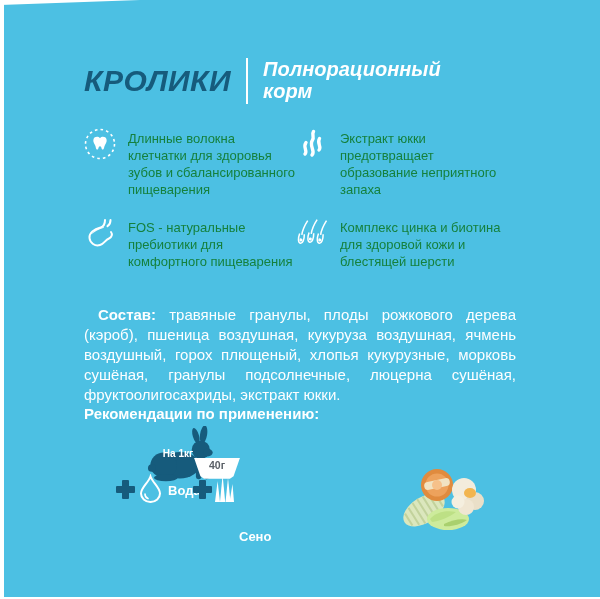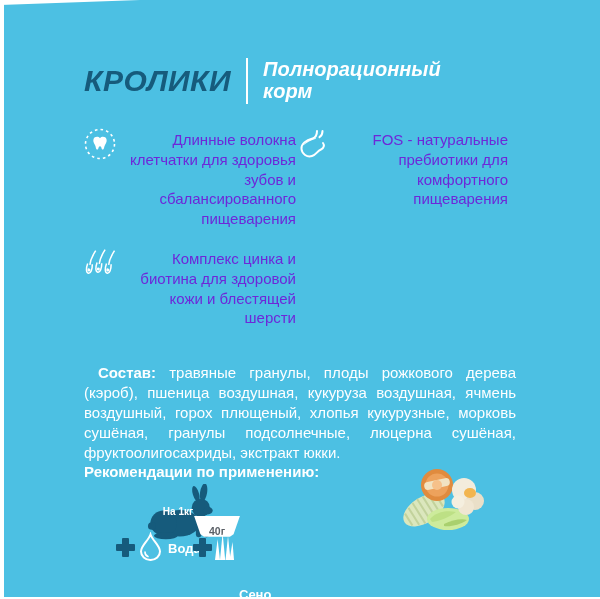--- a/index.html
+++ b/index.html
@@ -13,35 +13,35 @@
   
   .header { display:flex; align-items:center;font-style:italic; }
   .title { color:#165b7c; font-size:30px; font-weight:800; letter-spacing:.5px; line-height:1.1; }
   .divider { width:2px; height:46px; background:#ffffff; margin:2px 15px 0 15px; flex-shrink:0; }
   .subtitle { color:#ffffff; font-size:20px; font-weight:700; line-height:1.12; max-width:178px; }
 
   
   .features { display:grid; grid-template-columns:212px 220px; row-gap:18px; margin-top:24px; }
   .feature { display:flex; align-items:flex-start; gap:12px; }
   .feature .ficon { width:32px; height:32px; flex-shrink:0; }
-  .feature .ftext { color:#6d28d9; font-size:15px; line-height:1.32; max-width:168px; padding-top:2px;text-align:right; }
+  .feature .ftext { color:#15803d; font-size:13px; line-height:1.32; max-width:168px; padding-top:2px; }
 
   
   .composition { margin-top:35px; color:#fdfeff; font-size:15px; line-height:1.33; text-align:justify; }
   .composition .clabel { font-weight:700;margin-left:14px; }
 
   
   .rec-title { color:#ffffff; font-size:15px; font-weight:700; }
   .rec-graphic { position:relative; height:88px; margin-top:4px; }
   .rabbit-wrap { position:absolute; left:50px; top:0; width:100px; height:56px; }
   .rabbit-label { position:absolute; left:76px; top:22px; width:36px; color:#ffffff;
     font-size:10px; font-weight:700; line-height:1.15; text-align:center; }
   .bowl { position:absolute; left:110px; top:32px; width:46px; height:21px; background:#ffffff;
     clip-path:polygon(0 0,100% 0,86% 88%,78% 100%,22% 100%,14% 88%);
-    display:flex; align-items:flex-end; justify-content:center; }
+    display:flex; align-items:flex-start; justify-content:center; }
   .bowl-label { color:#5a5f66; font-size:10.5px; font-weight:700; padding-top:1px; }
   .plus { position:absolute; width:19px; height:19px; }
   .plus::before, .plus::after { content:""; position:absolute; background:#165b7c; border-radius:1px; }
   .plus::before { left:6px; top:0; width:7px; height:19px; }
   .plus::after { left:0; top:6px; width:19px; height:7px; }
   .plus.p1 { left:32px; top:54px; }
   .plus.p2 { left:109px; top:54px; }
   .drop-wrap { position:absolute; left:55px; top:48px; width:23px; height:29px; }
   .water-label, .hay-label { position:absolute; color:#ffffff; font-size:13px; font-weight:700; }
   .water-label { left:84px; top:57px; }
@@ -71,20 +71,32 @@
       <div class="feature">
         <span class="ficon">
           <svg width="32" height="32" viewBox="0 0 32 32">
             <circle cx="16" cy="16" r="14.5" fill="none" stroke="#fff" stroke-width="1.6" stroke-dasharray="2.6 3.1"></circle>
             <path d="M16,10.2 c-1.8,-2.2 -5.7,-1.7 -6.5,1 c-0.7,2.3 0.6,4.1 1.5,5.7 c0.9,1.5 0.7,4.6 2.3,4.6 c1.6,0 0.8,-3.3 2.7,-3.3 c1.9,0 1.1,3.3 2.7,3.3 c1.6,0 1.4,-3.1 2.3,-4.6 c0.9,-1.6 2.2,-3.4 1.5,-5.7 c-0.8,-2.7 -4.7,-3.2 -6.5,-1 z" fill="#fff"></path>
           </svg>
         </span>
         <span class="ftext">Длинные волокна клетчатки для здоровья зубов и сбалансированного пищеварения</span>
       </div>
 
+      <div class="feature">
+        <span class="ficon">
+          <svg width="32" height="32" viewBox="0 0 32 32">
+            <g fill="none" stroke="#fff" stroke-width="3.4" stroke-linecap="round">
+              <path d="M9,26 C12,23 6.5,19 10,14.5"></path>
+              <path d="M16,27 C20,23 12.5,18 16.5,12 C18.5,9 15.5,6.5 17.5,3.5"></path>
+              <path d="M23,22 C26,18.5 20.5,15.5 23.5,10.5"></path>
+            </g>
+          </svg>
+        </span>
+        <span class="ftext">Экстракт юкки предотвращает образование неприятного запаха</span>
+      </div>
 
 
 
       <div class="feature">
         <span class="ficon">
           <svg width="32" height="32" viewBox="0 0 32 32">
             <g fill="none" stroke="#fff" stroke-width="2" stroke-linecap="round">
               <path d="M21,3 C21,7 20,9.5 16.5,10.5 C10,12.2 5,16 5.5,21 C6,26 11,29.6 16,28 C20.5,26.6 21,23 25,21.5 C28,20.4 28.6,17 27,15"></path>
               <path d="M26.5,3 C26.5,6 25.5,8 23.5,9.2"></path>
             </g>

